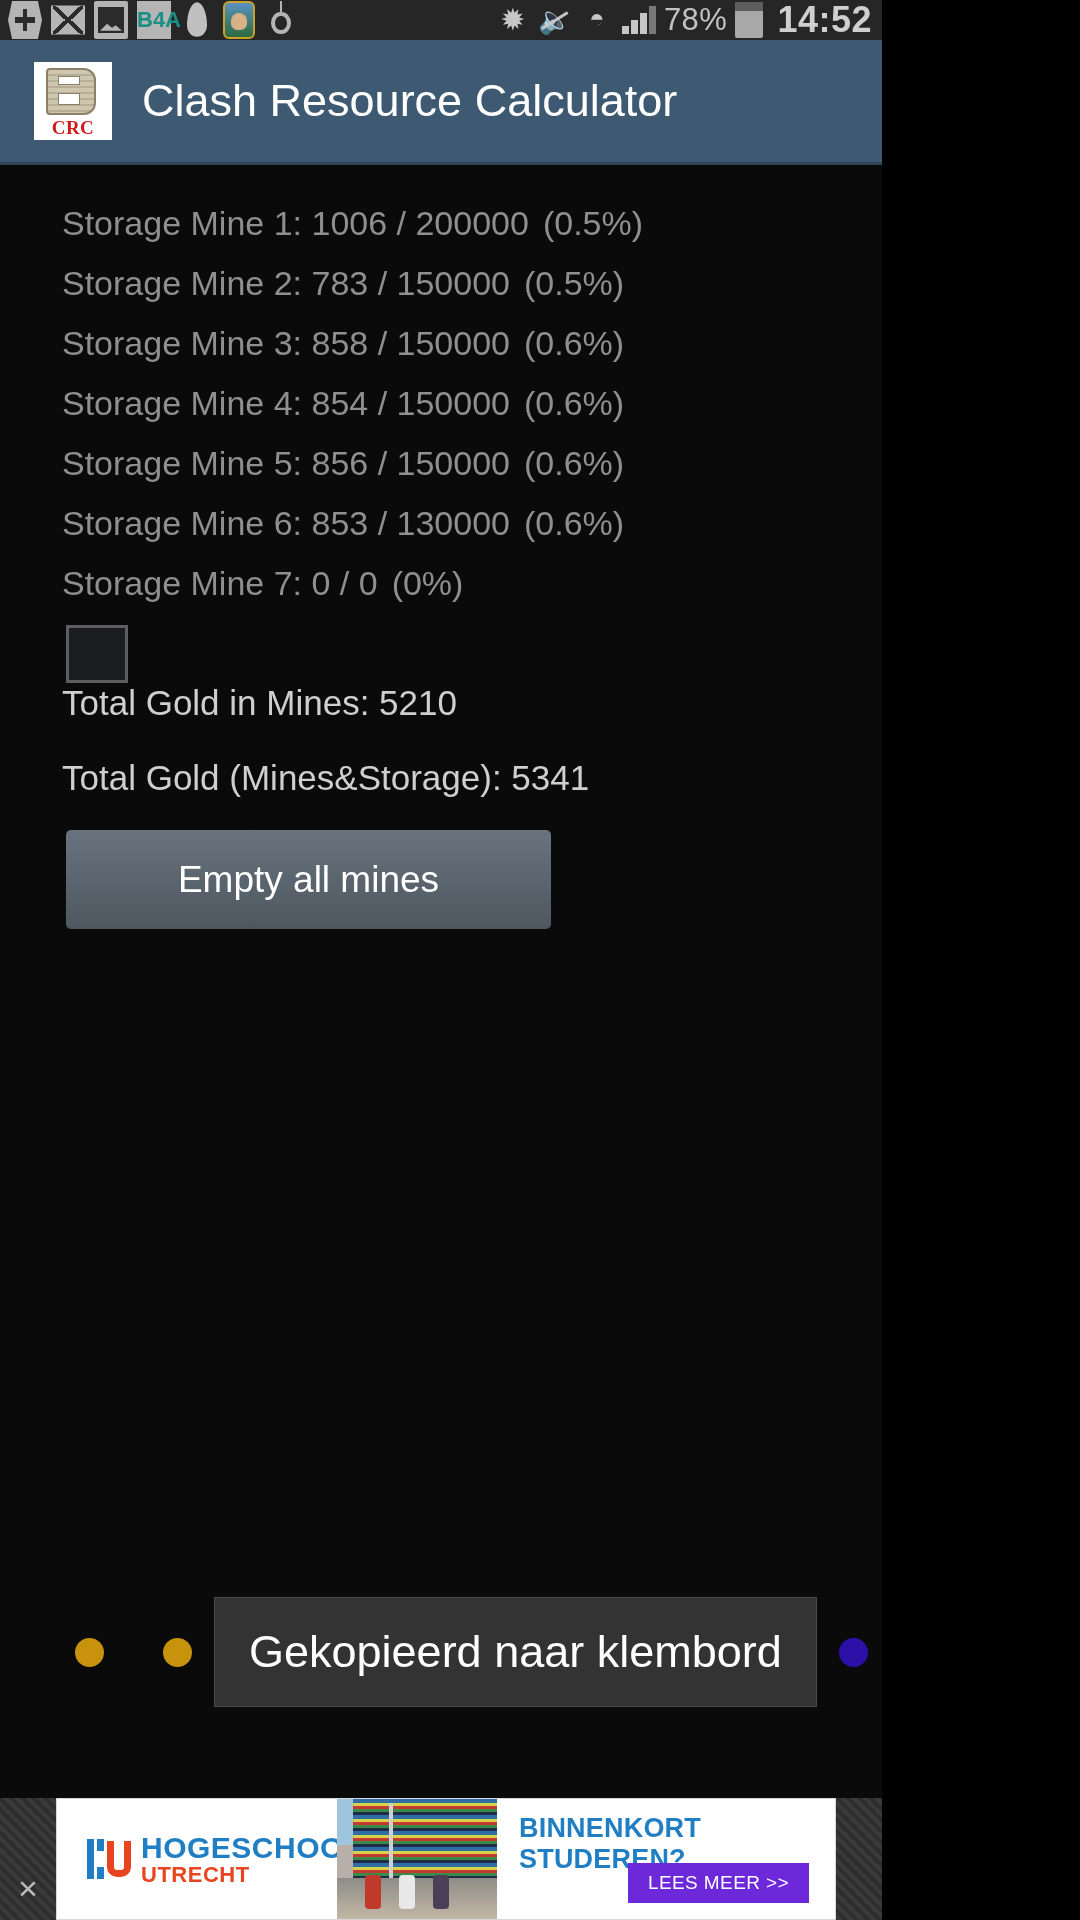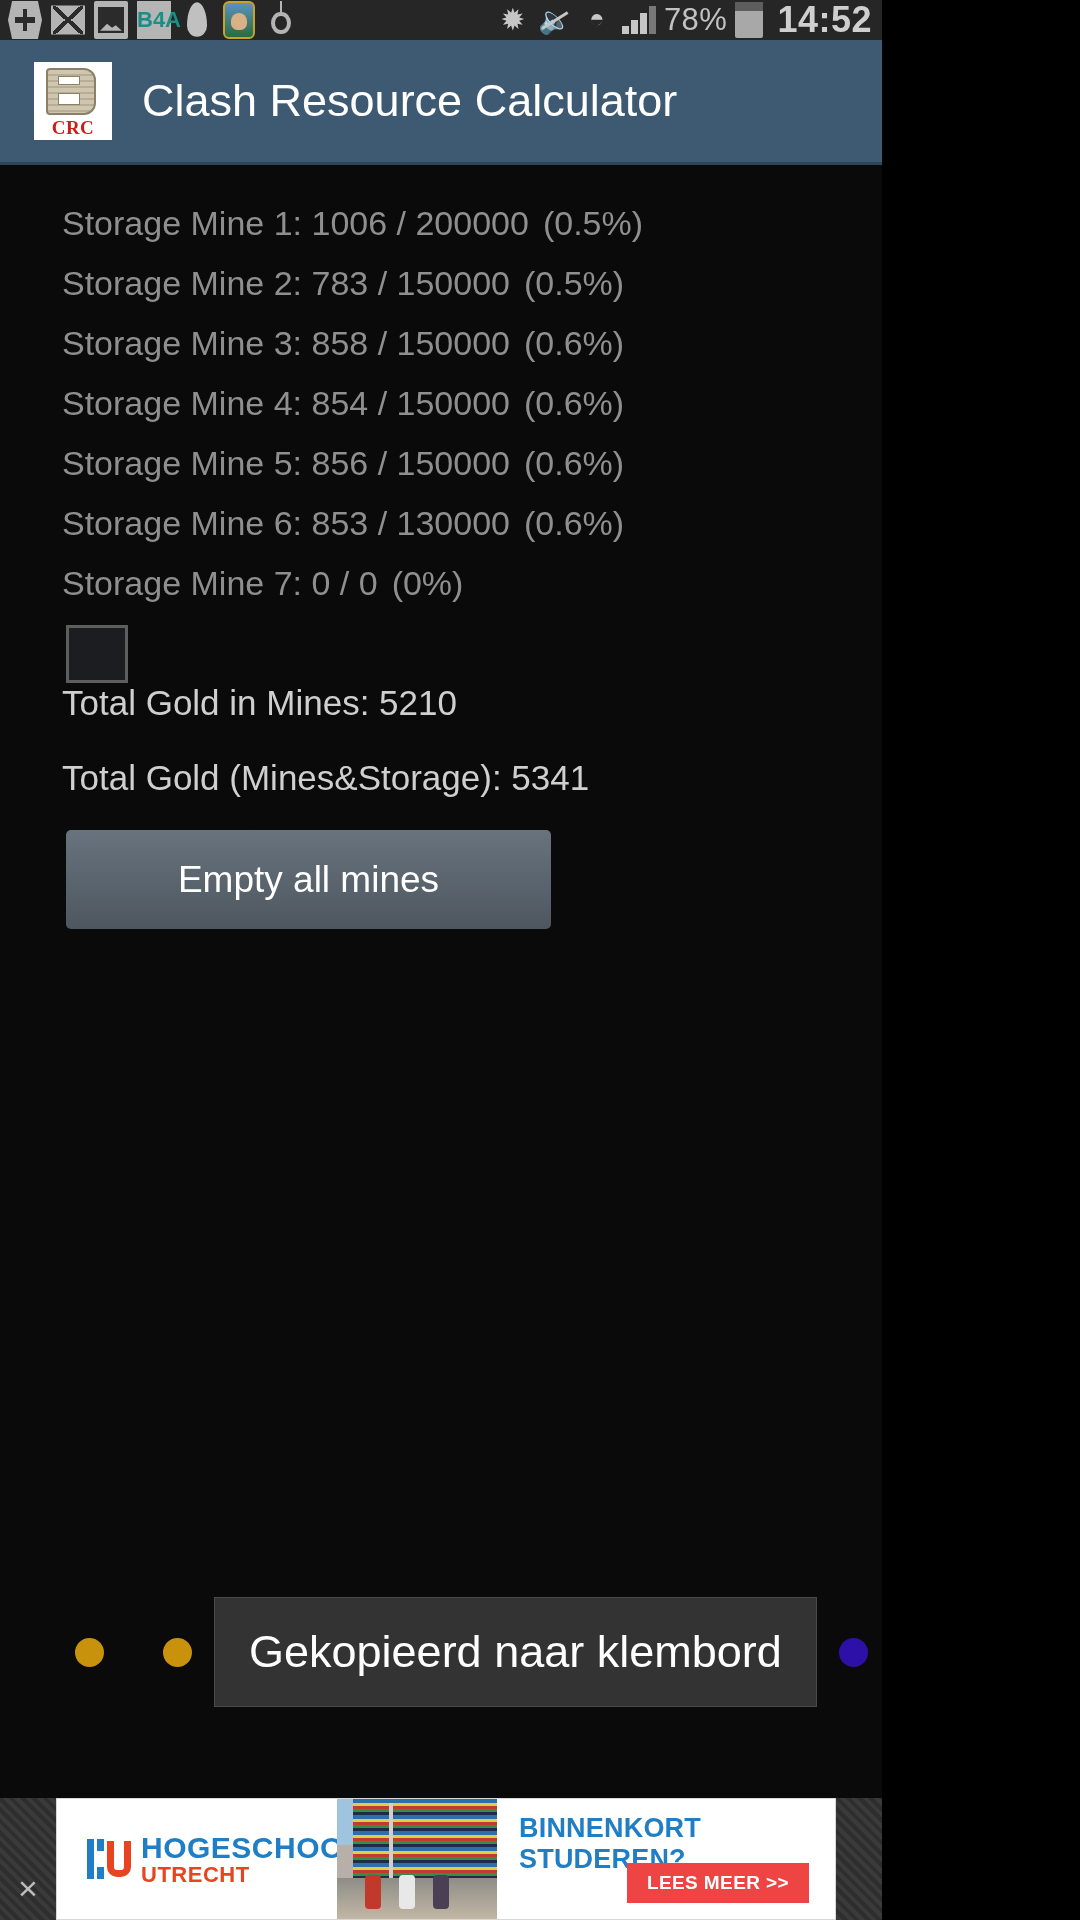--- a/index.html
+++ b/index.html
@@ -464,24 +464,24 @@
   .ad-head {
     color: #1f7ec4;
     font-size: 27px;
     font-weight: bold;
     letter-spacing: 0.2px;
   }
   .ad-cta {
     position: absolute;
     right: 26px;
     bottom: 16px;
-    background: #ef4444;
+    background: #6d28d9;
     color: #ffffff;
     font-size: 19px;
-    font-weight: bold;
+    font-weight: normal;
     padding: 9px 20px;
     letter-spacing: 0.4px;
   }
   .filler {
     position: absolute;
     left: 882px; top: 0;
     width: 198px; height: 1920px;
     background: #000;
   }
 </style>

